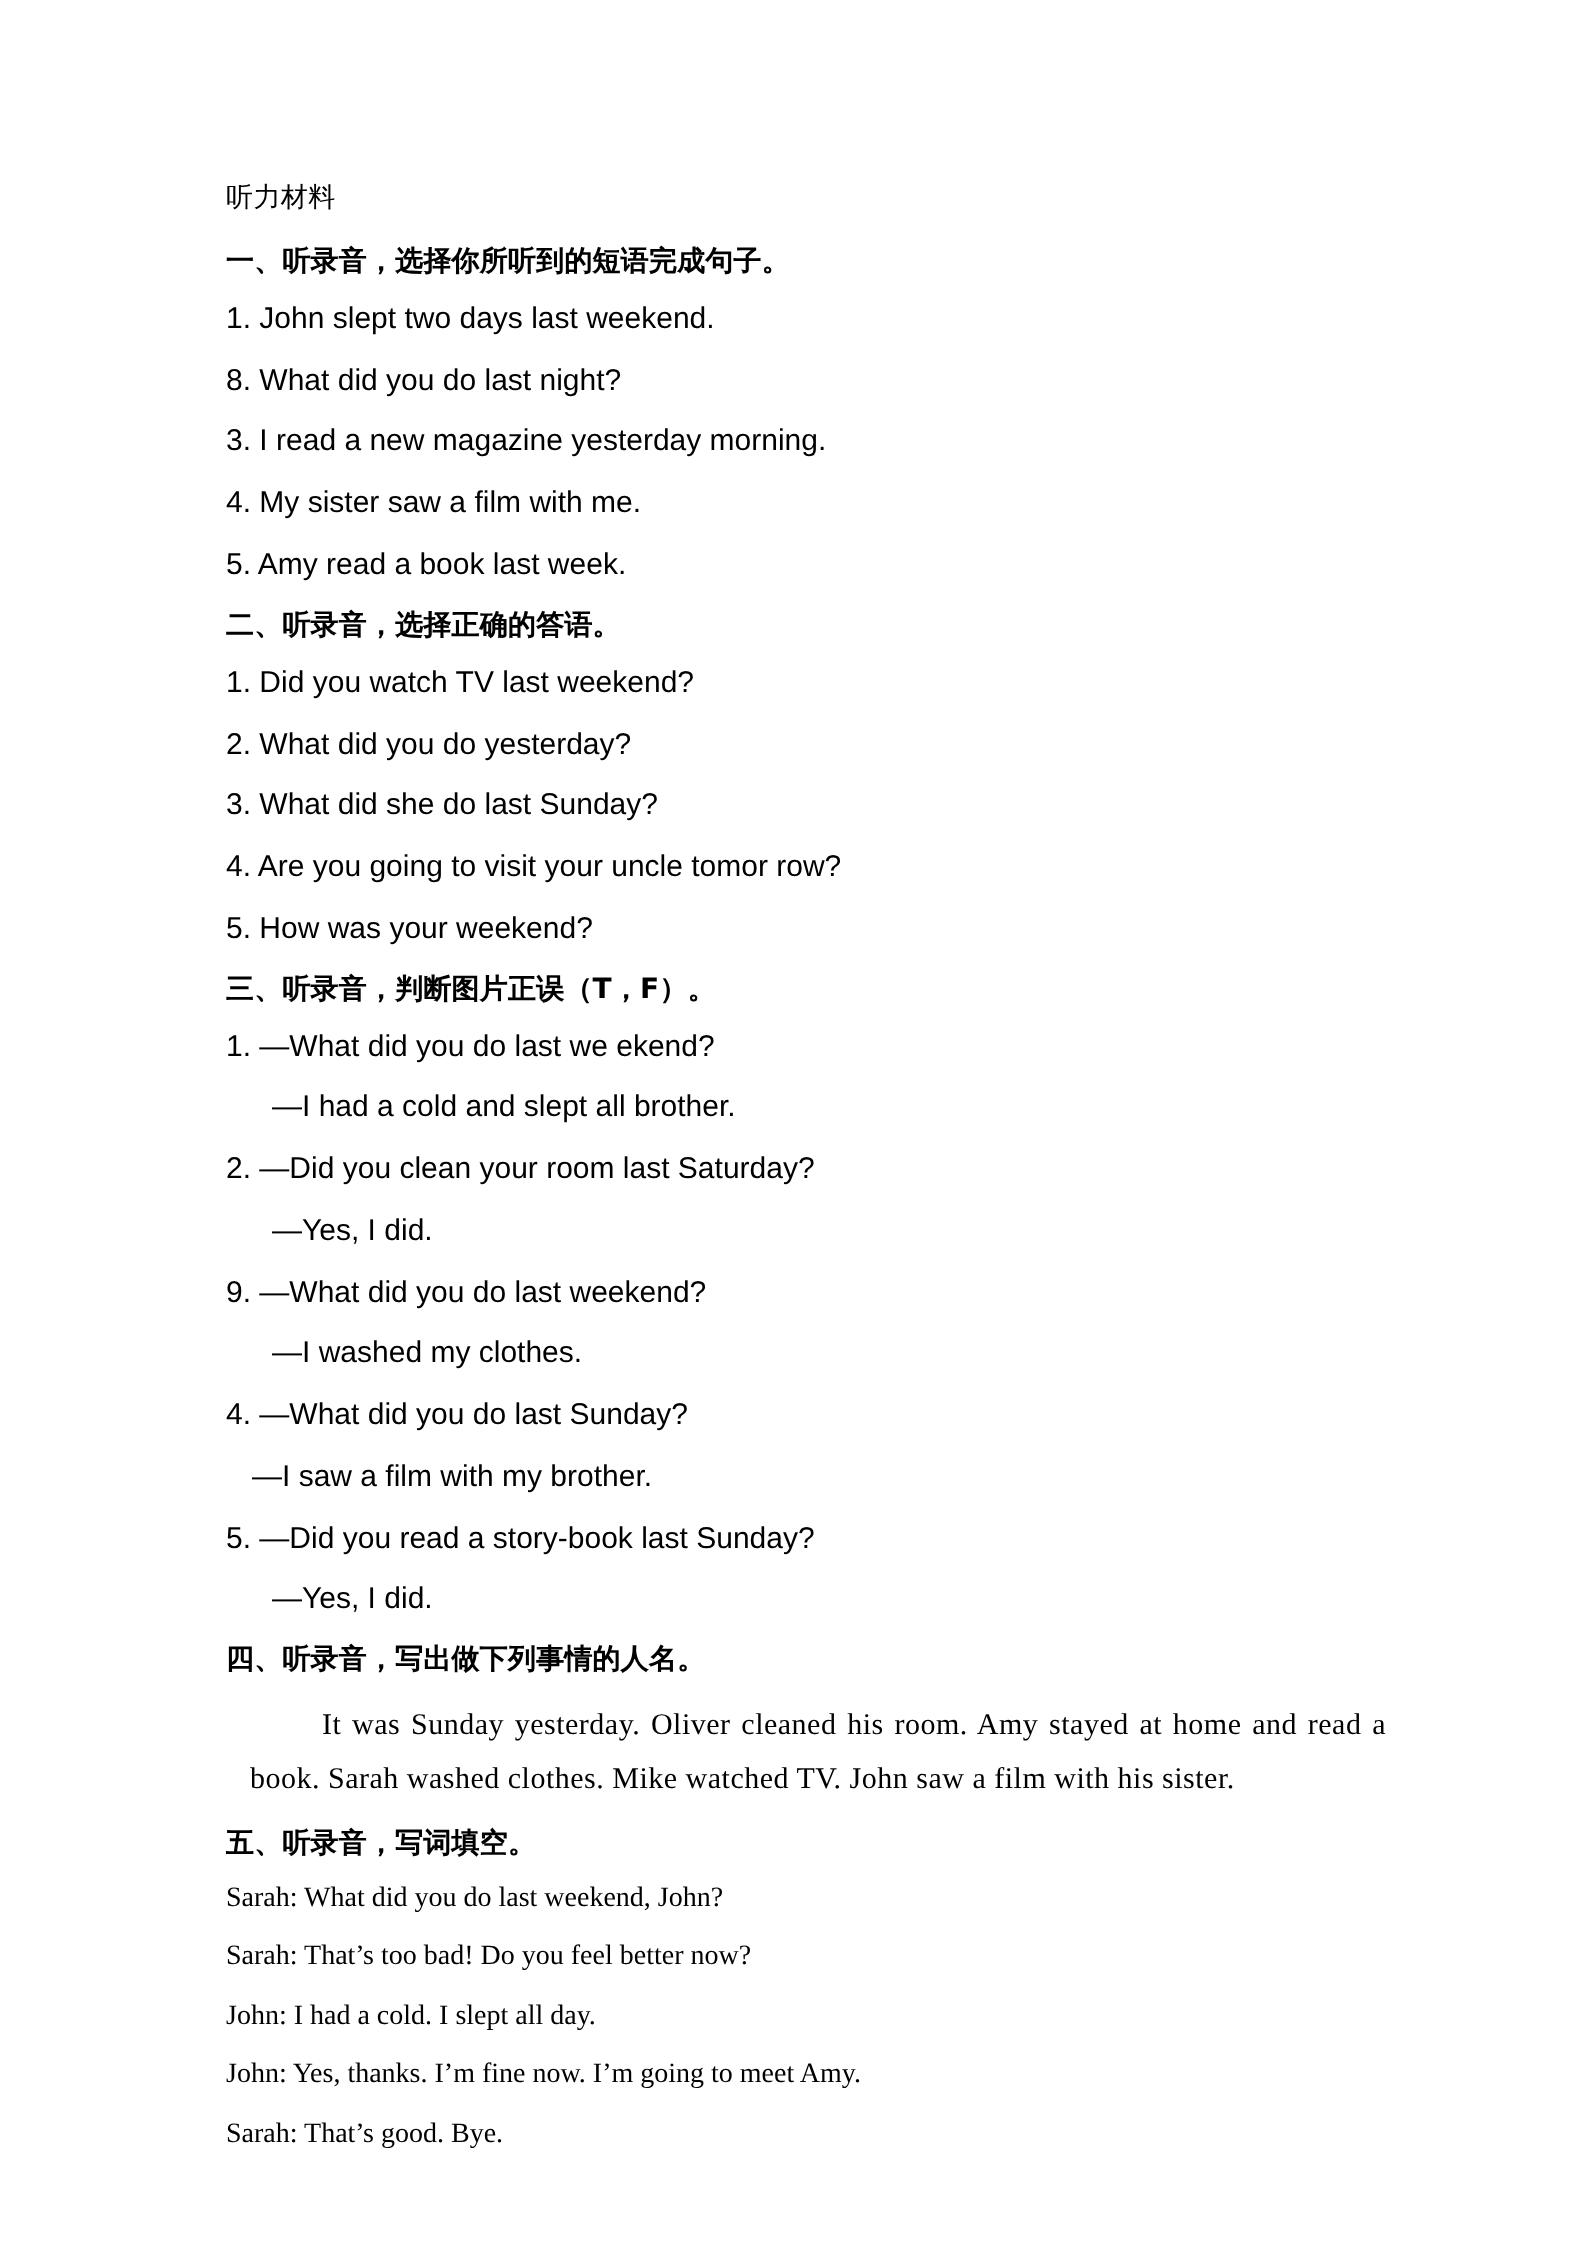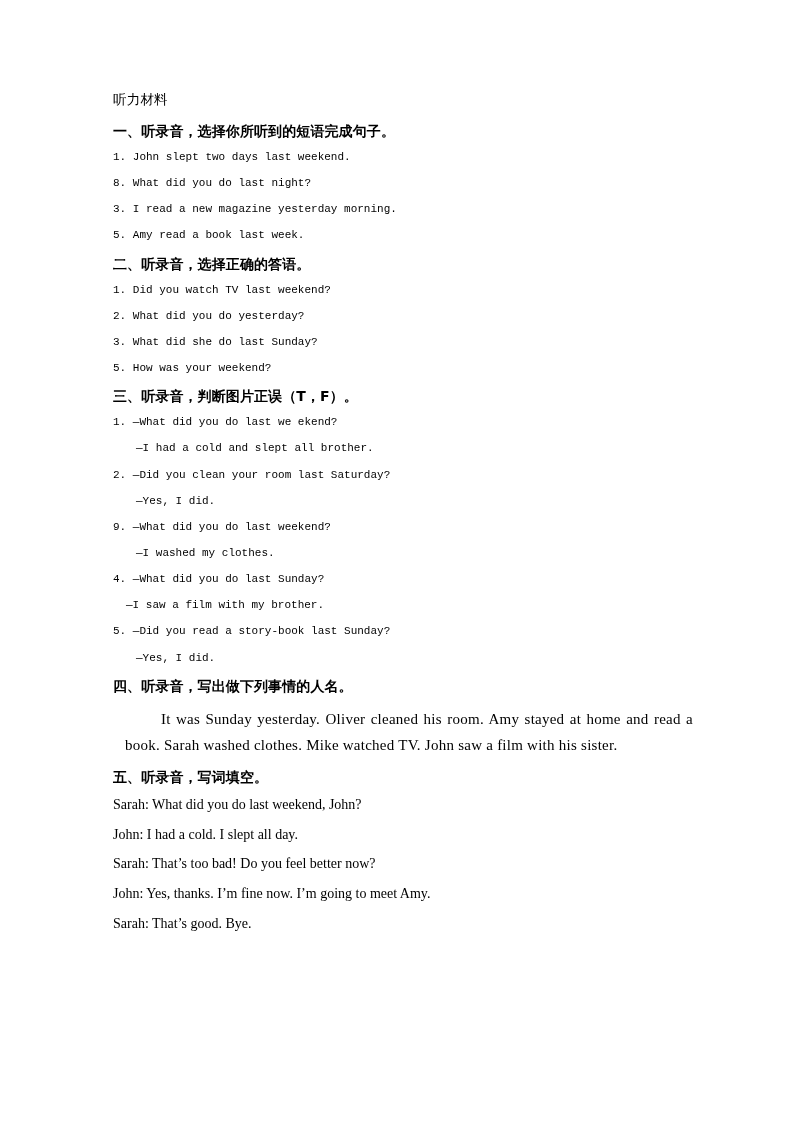--- a/index.html
+++ b/index.html
@@ -33,22 +33,22 @@
   }
   .section-head {
     font-family: "DejaVu Sans", sans-serif;
     font-size: 14px;
     font-weight: bold;
     line-height: 1.15;
     margin: 0 0 12px 0;
     letter-spacing: 0.1px;
   }
   .line {
-    font-family: Liberation Mono, monospace;
-    font-size: 11px;
+    font-family: Liberation Sans, sans-serif;
+    font-size: 15px;
     line-height: 1.15;
     margin: 0 0 13.5px 0;
     white-space: pre-wrap;
   }
   .line.indent-1 {
     padding-left: 23px;
   }
   .line.indent-tight {
     padding-left: 13px;
   }
@@ -74,26 +74,28 @@
 
 <div class="page">
   <div class="content">
 
     <div class="doc-title">听力材料</div>
 
     <div class="section-head">一、听录音，选择你所听到的短语完成句子。</div>
     <div class="line">1. John slept two days last weekend.</div>
     <div class="line">8. What did you do last night?</div>
     <div class="line">3. I read a new magazine yesterday morning.</div>
+    <div class="line">4. My sister saw a film with me.</div>
     <div class="line">5. Amy read a book last week.</div>
 
     <div class="section-head">二、听录音，选择正确的答语。</div>
     <div class="line">1. Did you watch TV last weekend?</div>
     <div class="line">2. What did you do yesterday?</div>
     <div class="line">3. What did she do last Sunday?</div>
+    <div class="line">4. Are you going to visit your uncle tomor row?</div>
     <div class="line">5. How was your weekend?</div>
 
     <div class="section-head">三、听录音，判断图片正误（T，F）。</div>
     <div class="line">1. —What did you do last we ekend?</div>
     <div class="line indent-1">—I had a cold and slept all brother.</div>
     <div class="line">2. —Did you clean your room last Saturday?</div>
     <div class="line indent-1">—Yes, I did.</div>
     <div class="line">9. —What did you do last weekend?</div>
     <div class="line indent-1">—I washed my clothes.</div>
     <div class="line">4. —What did you do last Sunday?</div>
@@ -101,19 +103,19 @@
     <div class="line">5. —Did you read a story-book last Sunday?</div>
     <div class="line indent-1">—Yes, I did.</div>
 
     <div class="section-head">四、听录音，写出做下列事情的人名。</div>
     <div class="para">It was Sunday yesterday. Oliver cleaned his room. Amy stayed at home and read a book. Sarah washed clothes. Mike watched TV. John saw a film with his sister.</div>
 
     <div class="sec-spacer"></div>
 
     <div class="section-head">五、听录音，写词填空。</div>
     <div class="dialogue">Sarah: What did you do last weekend, John?</div>
+    <div class="dialogue">Sarah: That’s too bad! Do you feel better now?</div>
     <div class="dialogue">John: I had a cold. I slept all day.</div>
-    <div class="dialogue">Sarah: That’s too bad! Do you feel better now?</div>
     <div class="dialogue">John: Yes, thanks. I’m fine now. I’m going to meet Amy.</div>
     <div class="dialogue">Sarah: That’s good. Bye.</div>
 
   </div>
 </div>
 
 </body></html>

